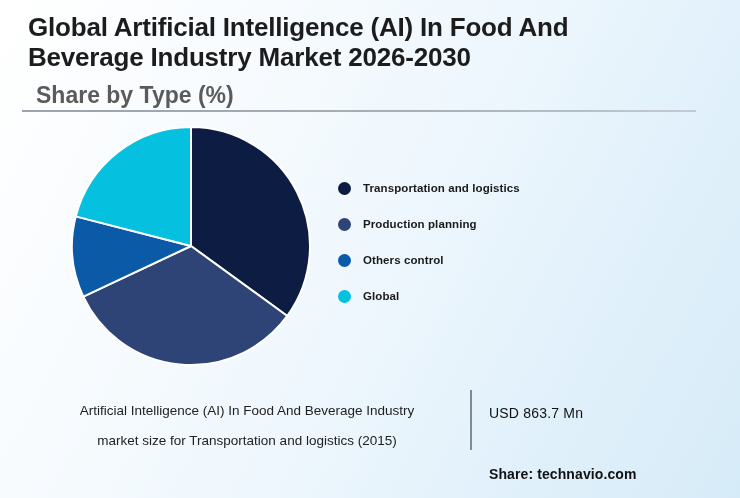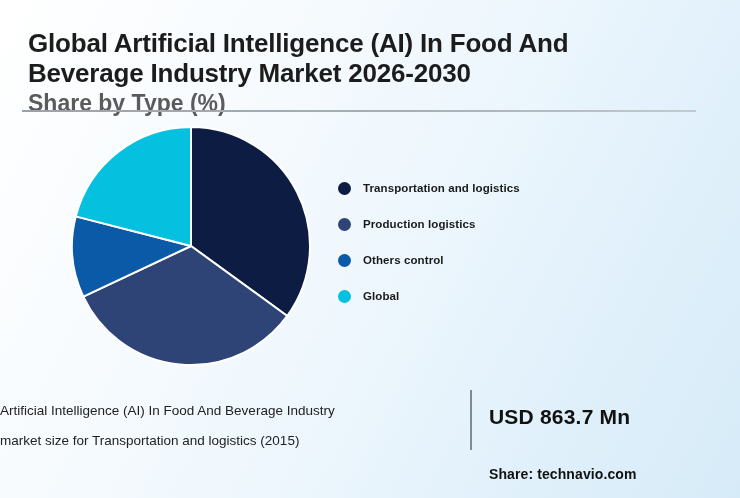--- a/index.html
+++ b/index.html
@@ -19,42 +19,42 @@
     width: 740px;
     height: 498px;
     background: linear-gradient(118deg, #ffffff 0%, #f7fbfe 28%, #eef7fd 52%, #e2f1fb 74%, #d6ebf8 100%);
     box-sizing: border-box;
   }
 
   
   .title-area {
     position: absolute;
     left: 28px;
-    top: 28px;
+    top: 12px;
     width: 672px;
     height: 92px;
   }
   .title-main {
     position: absolute;
     left: 0;
     top: 0;
     width: 660px;
     margin: 0;
     font-size: 26px;
     line-height: 30px;
     font-weight: bold;
     color: #1c1c1c;
     letter-spacing: -0.2px;
   }
   .title-sub {
     position: absolute;
     left: 0;
     top: 60px;
     width: 660px;
-    margin: 0;
+    margin: 8px;
     font-size: 23px;
     line-height: 30px;
     font-weight: bold;
     color: #5b5b5b;
     white-space: nowrap;
   }
   .title-divider {
     position: absolute;
     left: 22px;
     top: 110px;
@@ -112,39 +112,40 @@
     top: 381px;
     width: 740px;
     height: 1px;
     background: transparent;
   }
   .footer-caption {
     position: absolute;
     left: 0px;
     top: 396px;
     width: 458px;
-    text-align: left;
+    text-align: center;
     font-size: 13.5px;
     line-height: 30px;
     color: #222222;
+    padding-left: 18px;
   }
   .footer-vline {
     position: absolute;
     left: 470px;
     top: 390px;
     width: 2px;
     height: 60px;
     background: #7f8c96;
   }
   .footer-value {
     position: absolute;
     left: 489px;
     top: 405px;
-    font-size: 21px;
-    font-weight: bold;
+    font-size: 14px;
+    font-weight: normal;
     color: #111111;
     letter-spacing: 0.2px;
   }
   .footer-source {
     position: absolute;
     left: 489px;
     top: 466px;
     font-size: 14px;
     font-weight: bold;
     color: #111111;
@@ -173,21 +174,21 @@
     </svg>
   </div>
 
   <div class="legend">
     <div class="legend-row">
       <span class="legend-swatch" style="background:#0c1c42"></span>
       <span class="legend-label">Transportation and logistics</span>
     </div>
     <div class="legend-row">
       <span class="legend-swatch" style="background:#2e4477"></span>
-      <span class="legend-label">Production logistics</span>
+      <span class="legend-label">Production planning</span>
     </div>
     <div class="legend-row">
       <span class="legend-swatch" style="background:#0a5aa8"></span>
       <span class="legend-label">Others control</span>
     </div>
     <div class="legend-row">
       <span class="legend-swatch" style="background:#06c0e0"></span>
       <span class="legend-label">Global</span>
     </div>
   </div>

